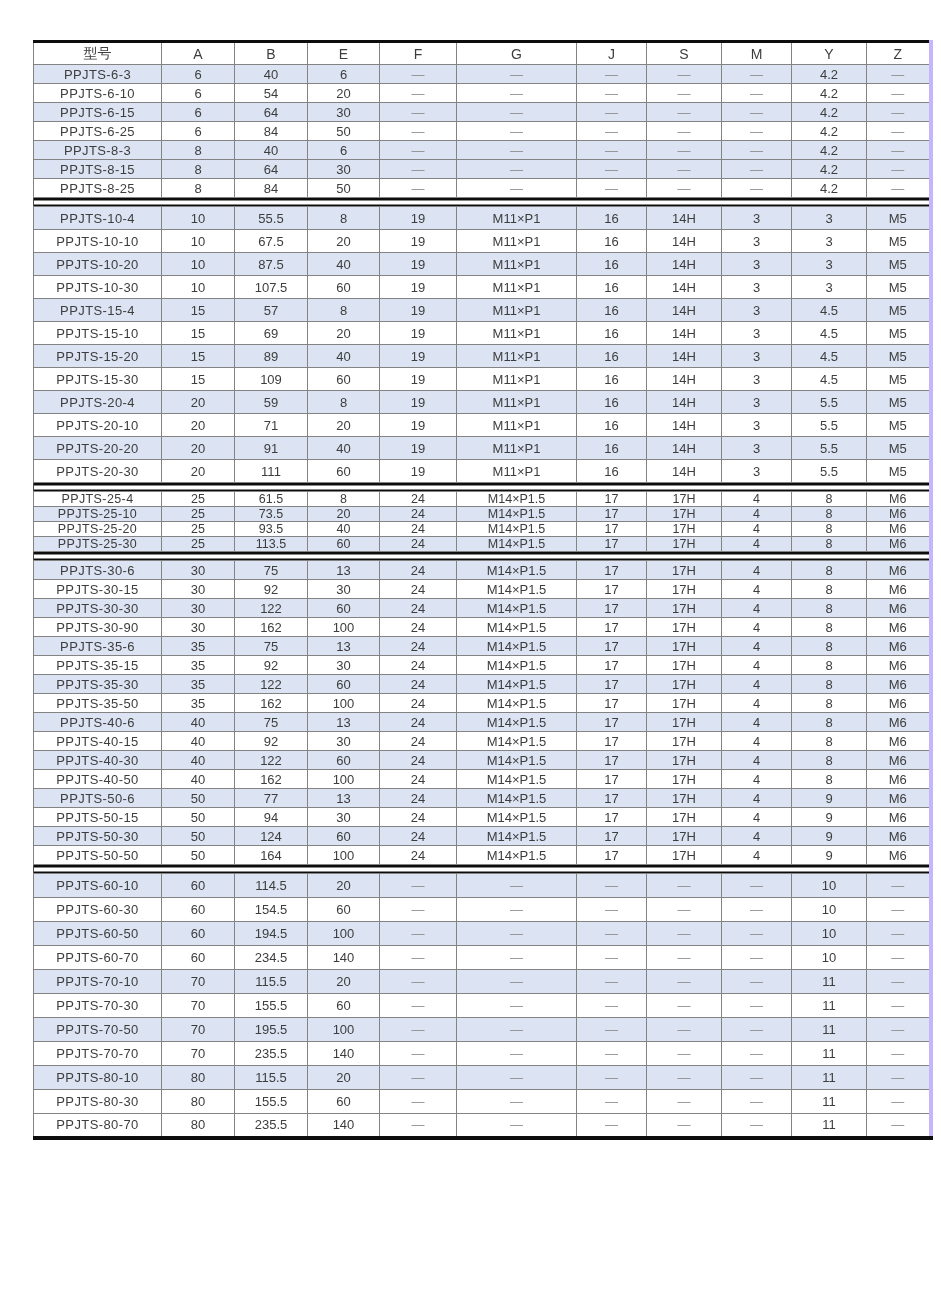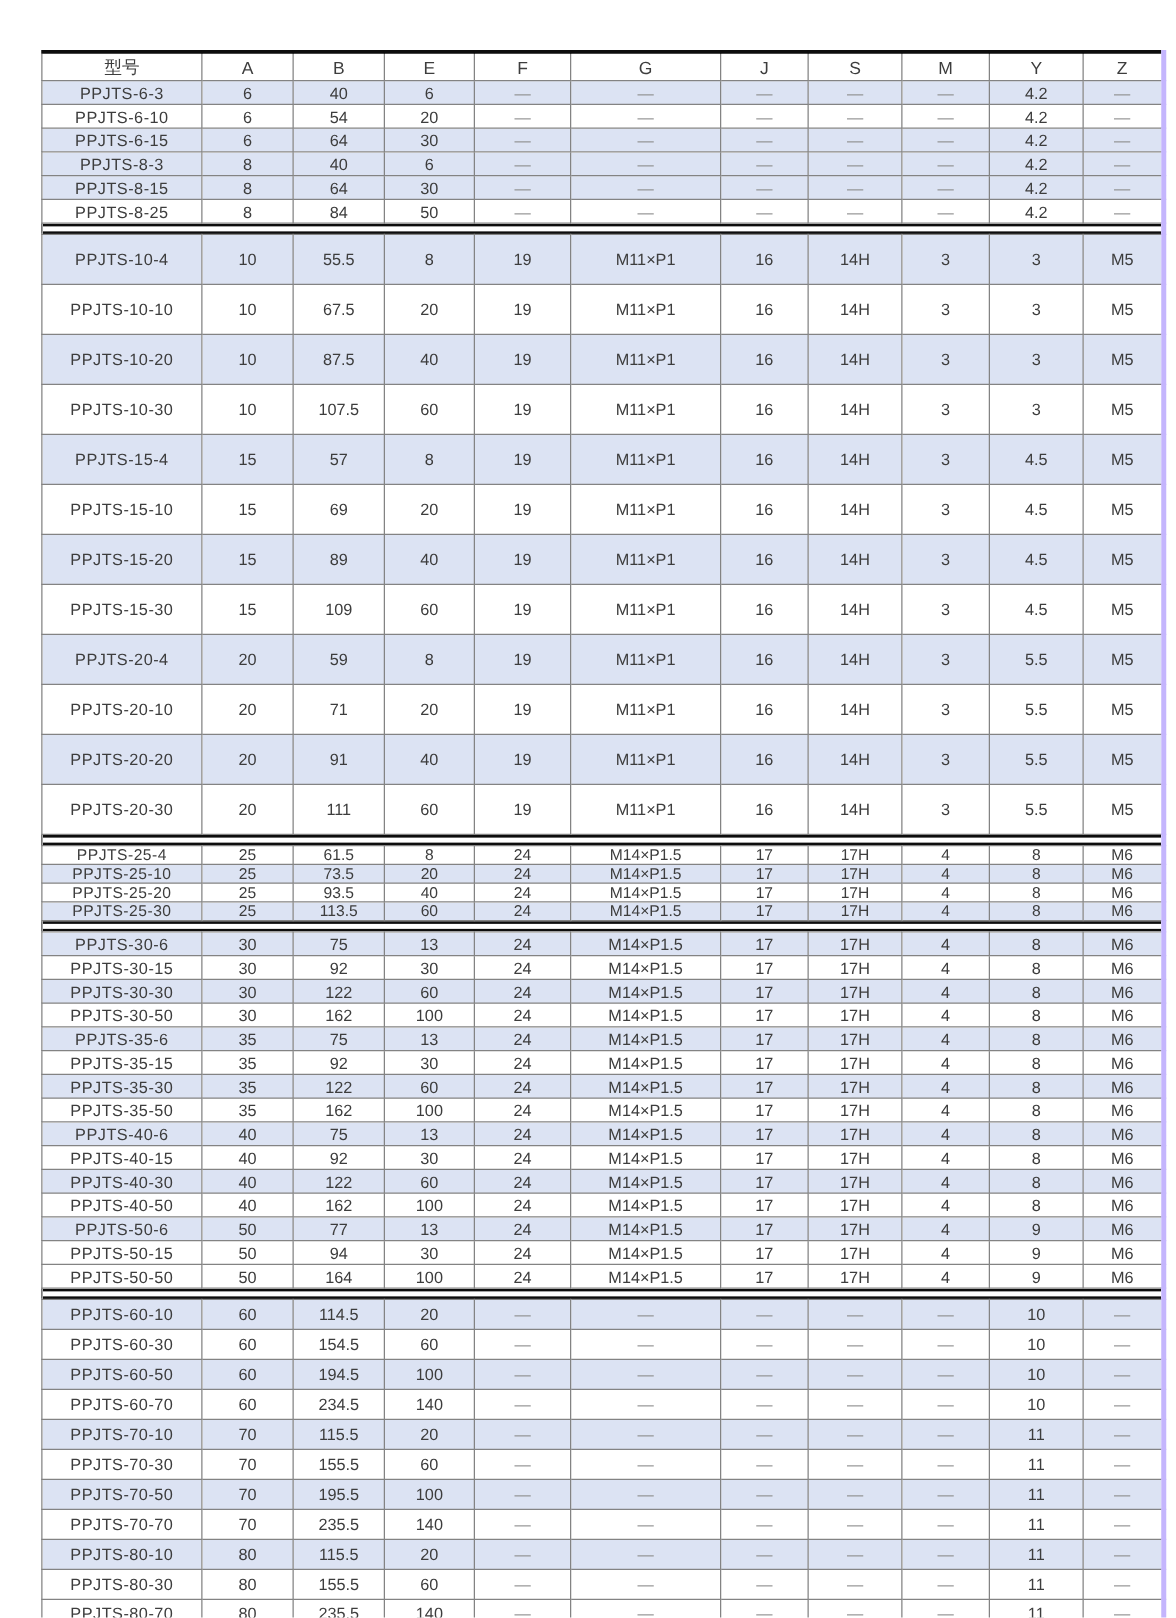--- a/index.html
+++ b/index.html
@@ -57,21 +57,21 @@
   th{
     font-size:14px;
     font-weight:normal;
     background:#ffffff;
   }
   td{font-size:13px}
   td.model{letter-spacing:0.4px}
   td.dash{color:var(--dash);font-size:13px}
   tr.shade td{background:var(--stripe)}
   .sec0 tr{height:19px}
-  .sec1 tr{height:40px}
+  .sec1 tr{height:23px}
   .sec2 tr{height:14px}
   .sec2 td{font-size:12.5px}
   .sec3 tr{height:19px}
   .sec4 tr{height:24px}
   td.sep{
     height:8px;
     padding:0;
     border-left:none;
     border-right:none;
     border-top:none;
@@ -145,20 +145,33 @@
           <td>64</td>
           <td>30</td>
           <td class="dash">—</td>
           <td class="dash">—</td>
           <td class="dash">—</td>
           <td class="dash">—</td>
           <td class="dash">—</td>
           <td>4.2</td>
           <td class="dash">—</td>
         </tr>
+        <tr>
+          <td class="model">PPJTS-6-25</td>
+          <td>6</td>
+          <td>84</td>
+          <td>50</td>
+          <td class="dash">—</td>
+          <td class="dash">—</td>
+          <td class="dash">—</td>
+          <td class="dash">—</td>
+          <td class="dash">—</td>
+          <td>4.2</td>
+          <td class="dash">—</td>
+        </tr>
         <tr class="shade">
           <td class="model">PPJTS-8-3</td>
           <td>8</td>
           <td>40</td>
           <td>6</td>
           <td class="dash">—</td>
           <td class="dash">—</td>
           <td class="dash">—</td>
           <td class="dash">—</td>
           <td class="dash">—</td>
@@ -453,21 +466,21 @@
           <td>60</td>
           <td>24</td>
           <td>M14×P1.5</td>
           <td>17</td>
           <td>17H</td>
           <td>4</td>
           <td>8</td>
           <td>M6</td>
         </tr>
         <tr>
-          <td class="model">PPJTS-30-50</td>
+          <td class="model">PPJTS-30-90</td>
           <td>30</td>
           <td>162</td>
           <td>100</td>
           <td>24</td>
           <td>M14×P1.5</td>
           <td>17</td>
           <td>17H</td>
           <td>4</td>
           <td>8</td>
           <td>M6</td>
@@ -595,20 +608,33 @@
           <td>94</td>
           <td>30</td>
           <td>24</td>
           <td>M14×P1.5</td>
           <td>17</td>
           <td>17H</td>
           <td>4</td>
           <td>9</td>
           <td>M6</td>
         </tr>
+        <tr class="shade">
+          <td class="model">PPJTS-50-30</td>
+          <td>50</td>
+          <td>124</td>
+          <td>60</td>
+          <td>24</td>
+          <td>M14×P1.5</td>
+          <td>17</td>
+          <td>17H</td>
+          <td>4</td>
+          <td>9</td>
+          <td>M6</td>
+        </tr>
         <tr>
           <td class="model">PPJTS-50-50</td>
           <td>50</td>
           <td>164</td>
           <td>100</td>
           <td>24</td>
           <td>M14×P1.5</td>
           <td>17</td>
           <td>17H</td>
           <td>4</td>

